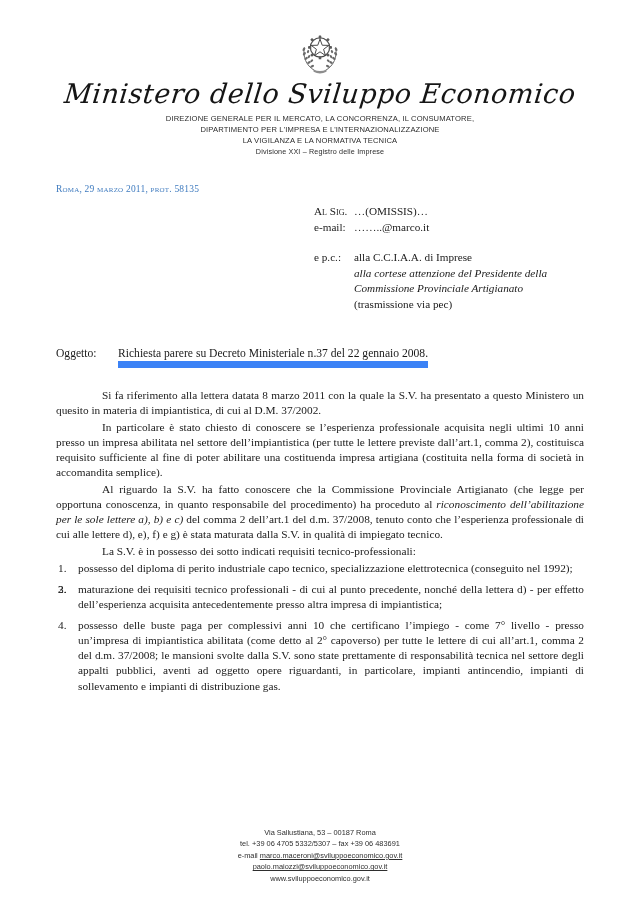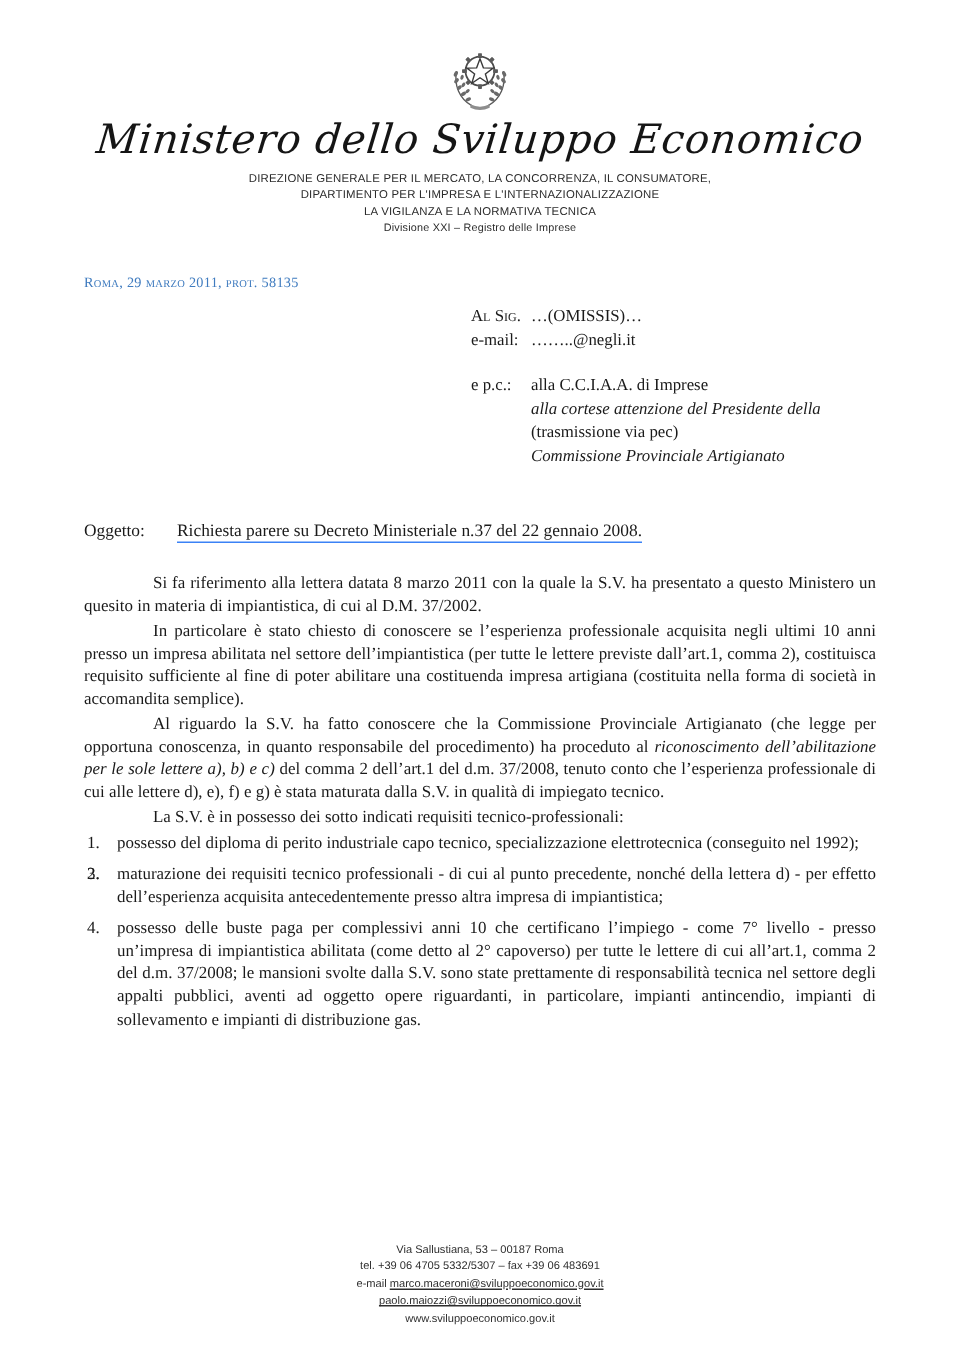--- a/index.html
+++ b/index.html
@@ -83,21 +83,21 @@
   .addr-label { width: 40px; flex: 0 0 40px; }
 
   
   .oggetto {
     margin-top: 34px;
     display: flex;
     font-size: 11.6px;
   }
   .oggetto-label { width: 62px; flex: 0 0 62px; }
   .oggetto-text {
-    border-bottom: 1px solid #3b82f6;
+    border-bottom: 7px solid #3b82f6;
     padding-bottom: 1px;
   }
 
   
   .body-text {
     margin-top: 20px;
     font-size: 11.3px;
     line-height: 1.33;
     text-align: justify;
   }
@@ -213,31 +213,31 @@
 
   <div class="date-line">Roma, 29 marzo 2011, prot. 58135</div>
 
   <div class="addressee">
     <div class="addr-row">
       <span class="sc addr-label">Al Sig.</span>
       <span class="sc">…(OMISSIS)…</span>
     </div>
     <div class="addr-row">
       <span class="addr-label">e-mail:</span>
-      <span>……..@negli.it</span>
+      <span>……..@marco.it</span>
     </div>
 
     <div class="pc-block">
       <div class="addr-row">
         <span class="addr-label">e p.c.:</span>
         <span>alla C.C.I.A.A. di Imprese</span>
       </div>
       <div class="indent ital">alla cortese attenzione del Presidente della</div>
+      <div class="indent ital">Commissione Provinciale Artigianato</div>
       <div class="indent">(trasmissione via pec)</div>
-      <div class="indent ital">Commissione Provinciale Artigianato</div>
     </div>
   </div>
 
   <div class="oggetto">
     <span class="oggetto-label">Oggetto:</span>
     <span class="oggetto-text">Richiesta parere su Decreto Ministeriale n.37 del 22 gennaio 2008.</span>
   </div>
 
   <div class="body-text">
     <p>Si fa riferimento alla lettera datata 8 marzo 2011 con la quale la S.V. ha presentato a questo Ministero un quesito in materia di impiantistica, di cui al D.M. 37/2002.</p>

